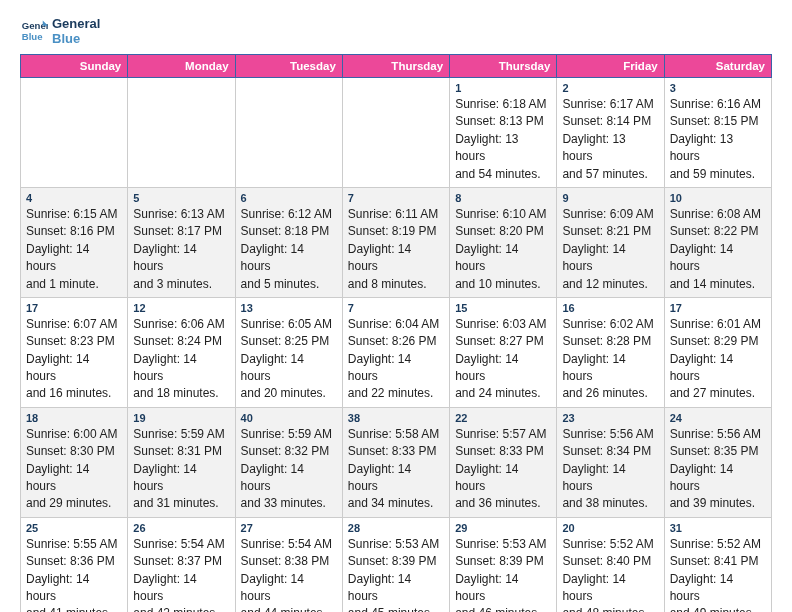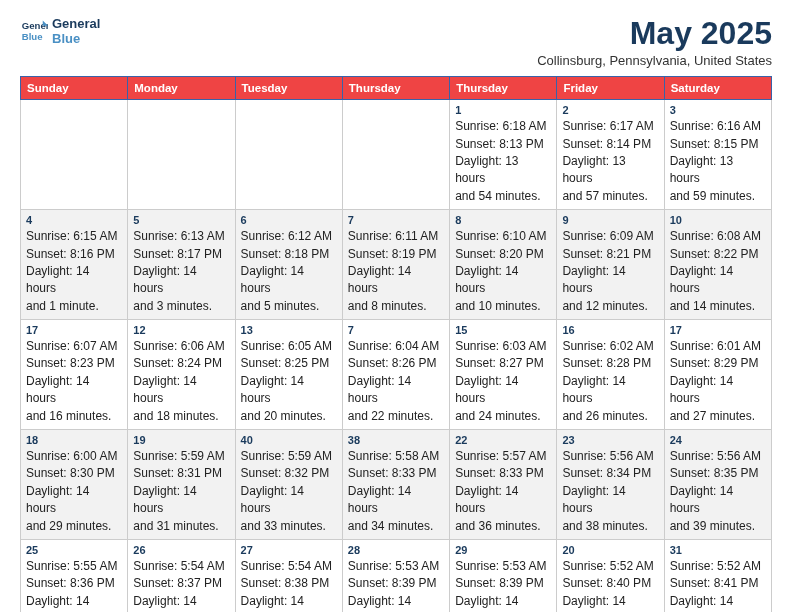--- a/index.html
+++ b/index.html
@@ -47,27 +47,27 @@
       margin-top: 2px;
     }
     .calendar {
       flex: 1;
       border: 1px solid #ccc;
       border-collapse: collapse;
       width: 100%;
       table-layout: fixed;
     }
     .calendar thead tr th {
-      background-color: #ef4444;
+      background-color: #ec4899;
       color: #fff;
       font-size: 11.5px;
       font-weight: bold;
       padding: 5px 6px;
       border: 1px solid #3a62a8;
-      text-align: left;
+      text-align: right;
     }
     .calendar tbody tr td {
       vertical-align: top;
       border: 1px solid #ccc;
       padding: 4px 5px;
       font-size: 9.5px;
       color: #222;
       height: 88px;
       background: #fff;
     }
@@ -118,24 +118,20 @@
         <rect x="0" y="0" width="32" height="32" fill="none"></rect>
         <text x="2" y="14" font-size="11" font-weight="bold" fill="#1a3a5c" font-family="Arial">General</text>
         <text x="2" y="26" font-size="11" font-weight="bold" fill="#4a90c4" font-family="Arial">Blue</text>
         <polygon points="26,4 32,10 26,10" fill="#4a90c4"></polygon>
       </svg>
       <div style="display:flex;flex-direction:column;">
         <span style="font-size:13px;font-weight:bold;color:#1a3a5c;">General</span>
         <span style="font-size:13px;font-weight:bold;color:#4a90c4;">Blue</span>
       </div>
     </div>
-    <div class="title-block">
-      <div class="month-title">May 2025</div>
-      <div class="subtitle">Collinsburg, Pennsylvania, United States</div>
-    </div>
   </div>
 
   <table class="calendar">
     <thead>
       <tr>
         <th>Sunday</th>
         <th>Monday</th>
         <th>Tuesday</th>
         <th>Thursday</th>
         <th>Thursday</th>

